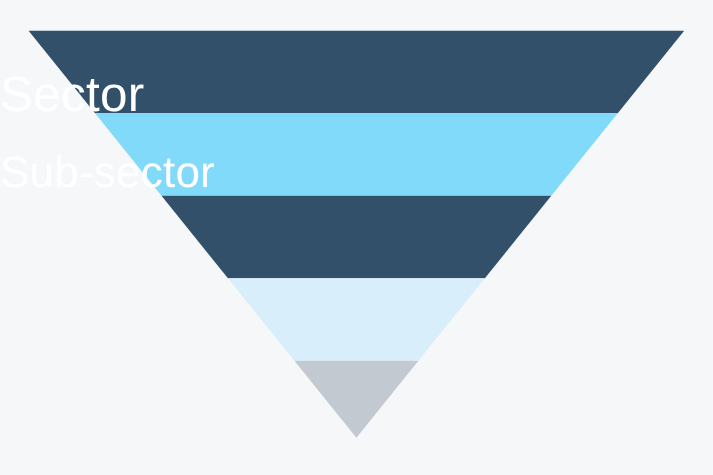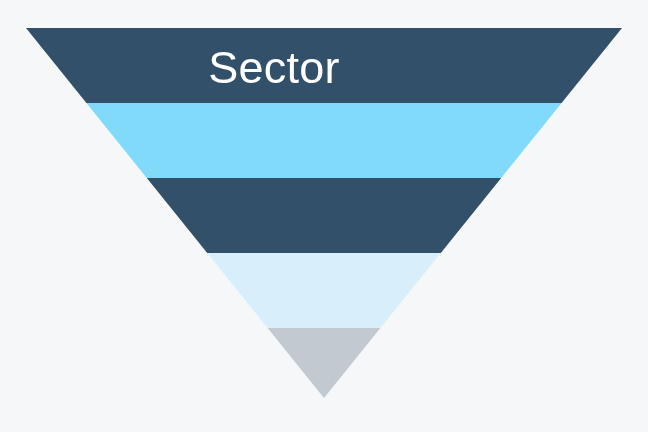--- a/index.html
+++ b/index.html
@@ -23,27 +23,28 @@
     top: 0;
     left: 0;
     width: 648px;
     height: 432px;
     display: block;
   }
   .band-label {
     position: absolute;
     left: 0;
     width: 548px;
-    text-align: center;
+    text-align: left;
     color: #ffffff;
     font-family: "Liberation Sans", sans-serif;
     font-weight: 300;
     letter-spacing: 0.2px;
     white-space: nowrap;
     line-height: 1;
+    margin-top: 18px;
     -webkit-font-smoothing: antialiased;
   }
   #label-sector {
     top: 45px;
     font-size: 45px;
   }
   #label-sub-sector {
     top: 119px;
     font-size: 40px;
   }
@@ -65,15 +66,16 @@
 
     <polygon points="146.81,178.00 501.19,178.00 440.78,253.00 207.22,253.00" fill="#33506b"></polygon>
 
     <polygon points="207.22,253.00 440.78,253.00 380.38,328.00 267.62,328.00" fill="#d8effb"></polygon>
 
     <polygon points="267.62,328.00 380.38,328.00 324.00,398.00" fill="#c2c9d1"></polygon>
   </svg>
 
   <div class="band-label" id="label-sector">Sector</div>
 
+  <div class="band-label" id="label-sub-sector">Sub-sector</div>
 
 
 </div>
 
 </body></html>

